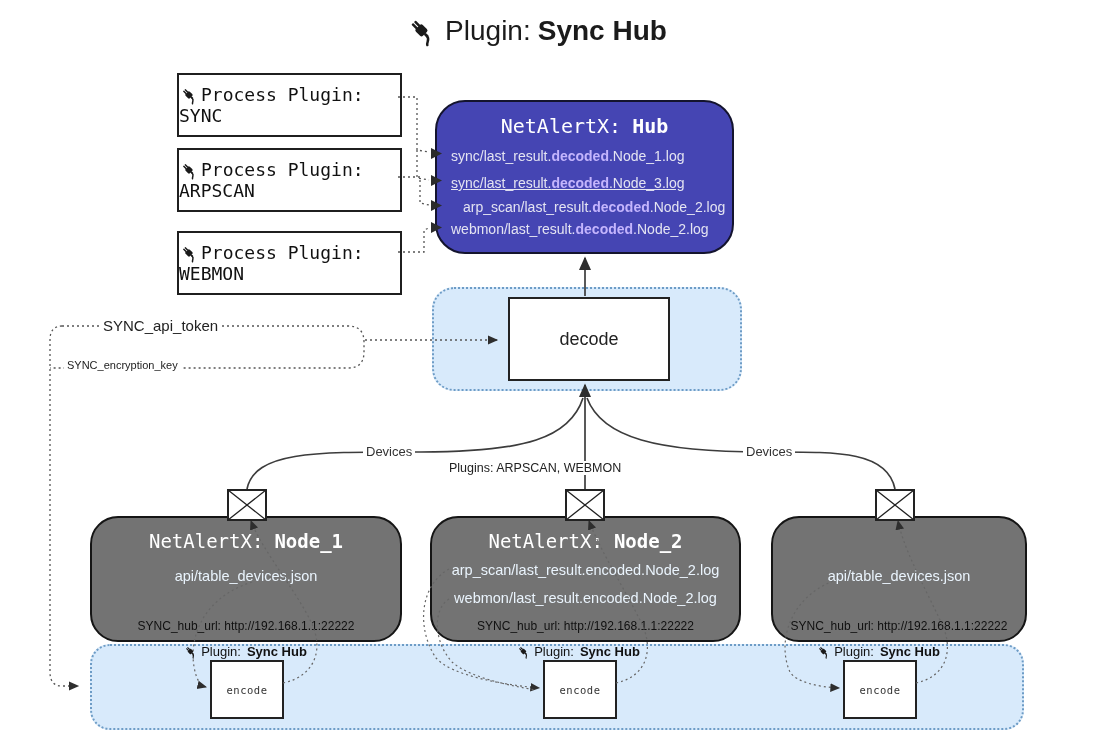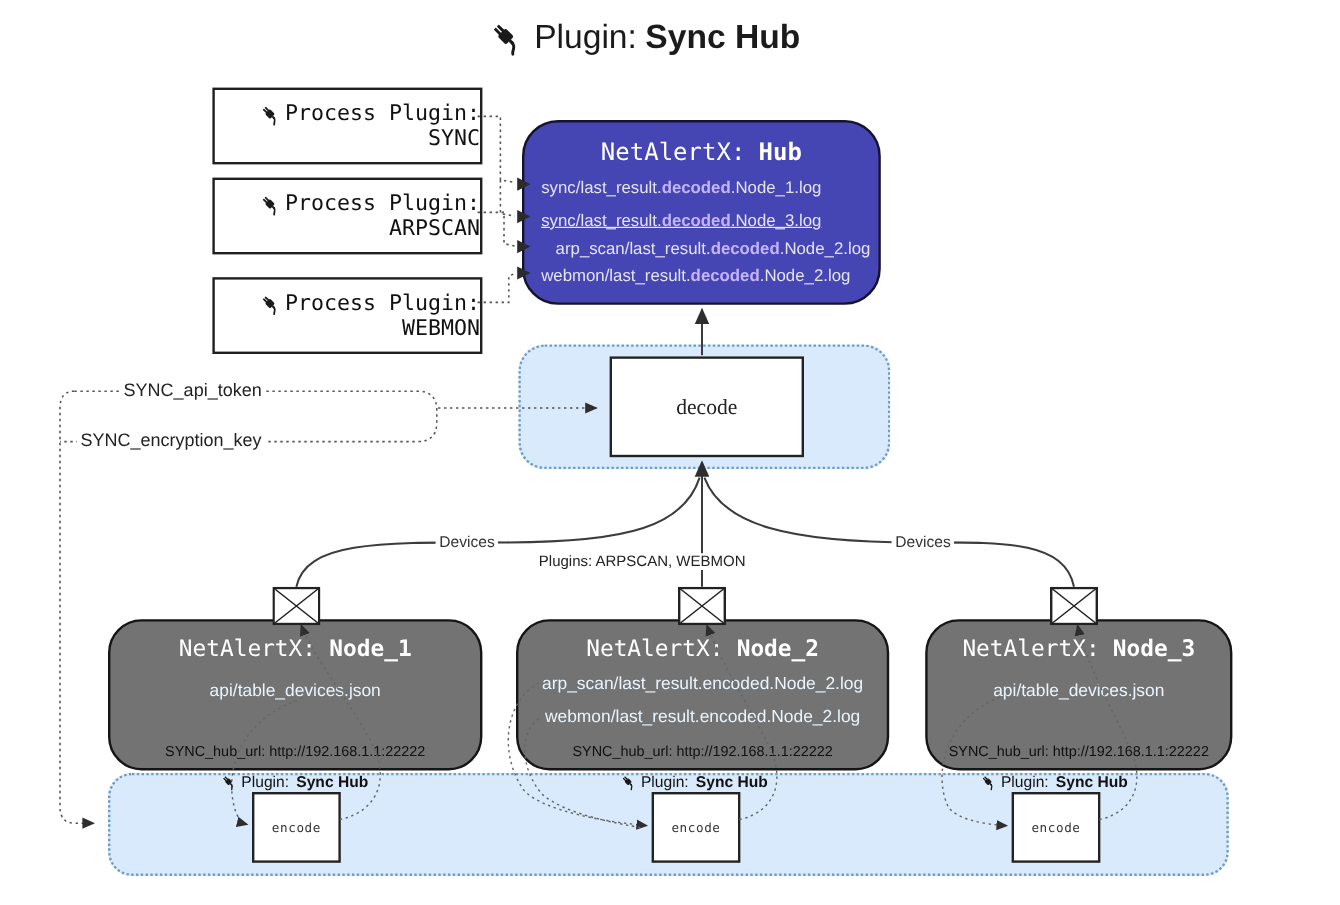--- a/index.html
+++ b/index.html
@@ -11,21 +11,21 @@
          align-items:center;gap:7px;font-size:28px;color:#1b1b1b;z-index:5;}
   .title b{font-weight:bold;}
 
   
   .plug{width:20px;height:20px;fill:#1a1a1a;flex:0 0 auto;}
   .plug.big{width:33px;height:33px;}
   .plug.small{width:15px;height:15px;}
 
   
   .proc{position:absolute;left:177px;width:221px;height:60px;background:#fff;
-        border:2px solid #1f1f1f;display:flex;flex-direction:column;align-items:flex-end;
+        border:2px solid #1f1f1f;display:flex;flex-direction:column;align-items:flex-start;
         justify-content:center;font-family:"DejaVu Sans Mono",monospace;font-size:18px;
         color:#111;z-index:2;}
   .proc .l1{display:flex;align-items:center;gap:2px;}
   #proc-0{top:73px;} #proc-1{top:148px;} #proc-2{top:231px;}
 
   
   .url{position:absolute;left:435px;top:80px;width:295px;text-align:center;
        font-size:11.5px;color:#161616;z-index:5;}
   .hub{position:absolute;left:435px;top:100px;width:295px;height:150px;background:#4545b3;
        border:2px solid #14142e;border-radius:30px;color:#fff;z-index:2;}
@@ -35,27 +35,27 @@
   .hub-log{position:absolute;left:14px;height:20px;line-height:20px;font-size:14px;
            color:#e4e4f2;white-space:nowrap;}
   .hub-log b{color:#c4b5fd;}
   #hlog-0{top:44px;} #hlog-1{top:71px;text-decoration:underline;} #hlog-2{top:95px;margin-left:12px;} #hlog-3{top:117px;}
 
   
   .decode-wrap{position:absolute;left:432px;top:287px;width:306px;height:100px;
                background:#d8eafb;border:2px dotted #6d9cc6;border-radius:22px;z-index:1;}
   .decode-box{position:absolute;left:508px;top:297px;width:158px;height:80px;background:#fff;
               border:2px solid #222;display:flex;align-items:center;justify-content:center;
-              font-family:Liberation Serif, serif;font-size:18px;color:#222;z-index:2;}
+              font-family:Liberation Sans, sans-serif;font-size:18px;color:#222;z-index:2;}
 
   
   .chip{position:absolute;z-index:5;background:#fff;padding:0 3px;font-size:13px;
         color:#333;white-space:nowrap;}
   #api-token{left:100px;top:317px;font-size:15px;color:#222;}
-  #enc-key{left:64px;top:359px;font-size:15px;color:#222;}
+  #enc-key{left:64px;top:359px;font-size:11px;color:#222;}
   #dev-left{left:363px;top:444px;}
   #dev-right{left:743px;top:444px;}
   #plugins-mid{left:446px;top:461px;font-size:12.5px;color:#222;}
 
   
   .node{position:absolute;top:516px;height:122px;background:#737373;border:2px solid #151515;
         border-radius:28px;color:#fff;z-index:2;}
   #node-0{left:90px;width:308px;} #node-1{left:430px;width:307px;} #node-2{left:771px;width:252px;}
   .node-title{position:absolute;top:12px;width:100%;text-align:center;
               font-family:"DejaVu Sans Mono",monospace;font-size:19px;}
@@ -232,23 +232,20 @@
   </div>
   <div class="node" id="node-1">
     <div class="node-title">
       <span>NetAlertX:</span><b>Node_2</b>
     </div>
     <div class="node-file nf-a">arp_scan/last_result.encoded.Node_2.log</div>
     <div class="node-file nf-b">webmon/last_result.encoded.Node_2.log</div>
     <div class="node-url">SYNC_hub_url: http://192.168.1.1:22222</div>
   </div>
   <div class="node" id="node-2">
-    <div class="node-title">
-      <span>NetAlertX:</span><b>Node_3</b>
-    </div>
     <div class="node-file nf-single">api/table_devices.json</div>
     <div class="node-url">SYNC_hub_url: http://192.168.1.1:22222</div>
   </div>
 
   <div class="band"></div>
 
   <div class="plug-label" id="plabel-0">
     <svg class="plug small">
         <use href="#plug-icon-sym"></use>
       </svg>

